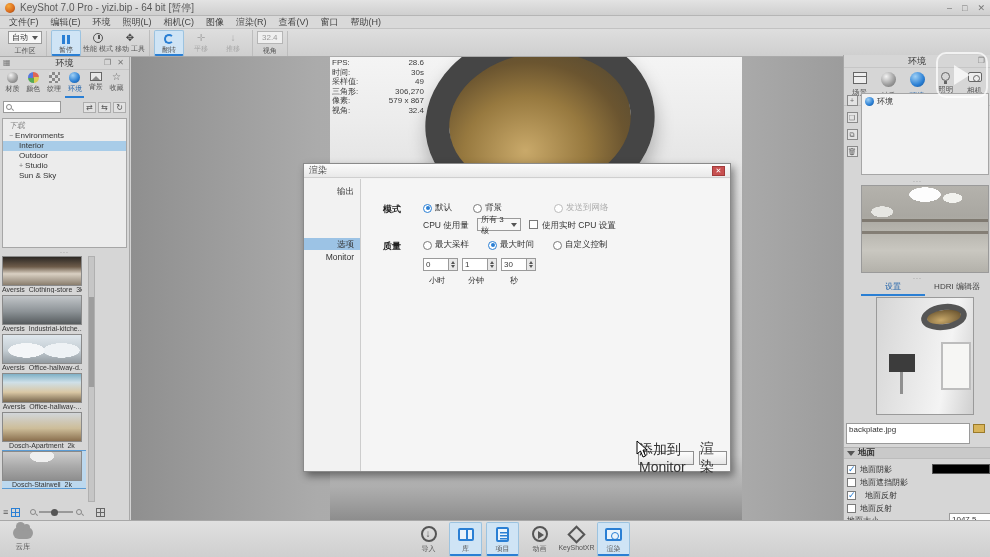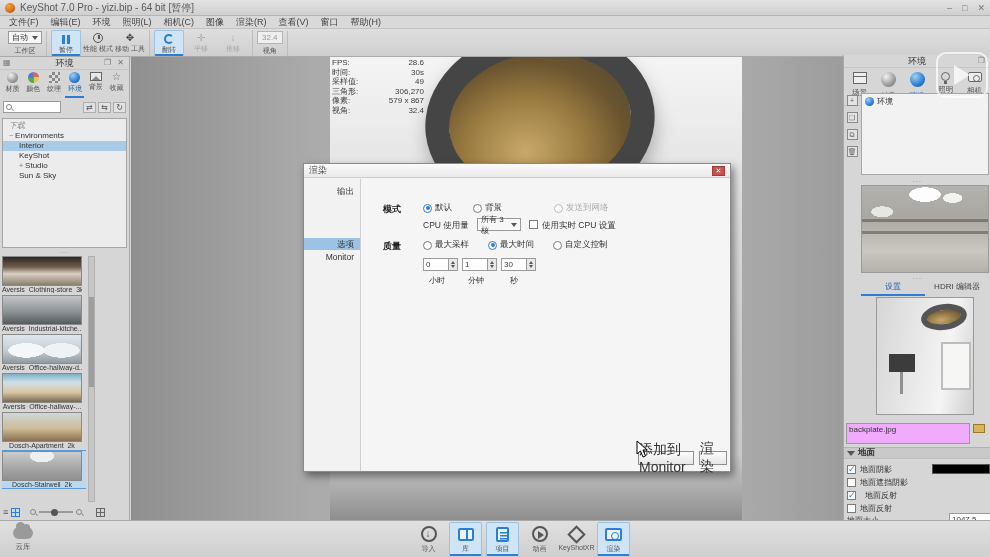--- a/index.html
+++ b/index.html
@@ -170,21 +170,21 @@
   .sub-tabs { position:absolute; left:17px; top:226px; width:128px; display:flex; }
   .sub-tab { flex:1; text-align:center; font-size:8px; color:#444; padding-bottom:2px; }
   .sub-tab.sel { border-bottom:2px solid #2a7fd4; color:#1b5fa8; }
   .bp-prev { position:absolute; left:32px; top:242px; width:98px; height:118px; border:1px solid #9a9a9a;
     background:linear-gradient(100deg,#d6d6d6 0%,#e9e9e9 45%,#f4f4f4 70%,#cfcfcf 100%); overflow:hidden; }
   .bp-ring { position:absolute; right:6px; top:6px; width:46px; height:26px; border-radius:50%;
     border:6px solid #555; background:radial-gradient(ellipse at 40% 70%, #c9a96a, #6b5530 80%); transform:rotate(-8deg); }
   .bp-window { position:absolute; right:2px; top:44px; width:30px; height:48px; background:#f6f6f4; border:2px solid #bdbdbd; }
   .bp-tv { position:absolute; left:12px; top:56px; width:26px; height:18px; background:#3c3c3c; }
   .bp-tv:after { content:""; position:absolute; left:11px; top:18px; width:3px; height:22px; background:#8f8f8f; }
-  .bp-field { position:absolute; left:2px; top:368px; width:124px; height:21px; background:#f0abfc; border:1px solid #9a9a9a;
+  .bp-field { position:absolute; left:2px; top:368px; width:124px; height:21px; background:#ffffff; border:1px solid #9a9a9a;
     font-size:8px; color:#333; padding:1px 2px; white-space:nowrap; overflow:hidden; }
   .folderico { position:absolute; left:129px; top:369px; width:12px; height:9px; background:#d8b45a; border:1px solid #9a7a2a; }
   .ground-head { position:absolute; left:0; top:392px; width:147px; height:12px; background:#c9c9c9;
     border-top:1px solid #b2b2b2; border-bottom:1px solid #bcbcbc; font-size:8.5px; font-weight:bold; color:#333;
     display:flex; align-items:center; padding-left:3px; gap:3px; }
   .tri-dn { width:0; height:0; border-left:4px solid transparent; border-right:4px solid transparent; border-top:5px solid #555; }
   .g-row { position:absolute; left:3px; width:144px; height:12px; display:flex; align-items:center; gap:4px; font-size:8px; color:#333; }
   .swatch { position:absolute; left:85px; top:1px; width:58px; height:10px; background:#000; border:1px solid #555; }
   .g-size-val { position:absolute; left:102px; top:-1px; width:43px; height:12px; background:#fff; border:1px solid #9a9a9a;
     font-size:8px; padding:1px 2px; }
@@ -355,21 +355,21 @@
       </div>
       <span style="flex:1"></span>
       <div class="sm-btn">⇄</div>
       <div class="sm-btn">⇆</div>
       <div class="sm-btn">↻</div>
     </div>
     <div class="tree">
       <div class="tnode dim"><span>下载</span></div>
       <div class="tnode"><span class="tw">−</span><span>Environments</span></div>
       <div class="tnode d1 sel"><span>Interior</span></div>
-      <div class="tnode d1"><span>KeyShot</span></div>
+      <div class="tnode d1"><span>Outdoor</span></div>
       <div class="tnode d1"><span class="tw">+</span><span>Studio</span></div>
       <div class="tnode d1"><span>Sun &amp; Sky</span></div>
     </div>
     <div class="split">...</div>
     <div class="thumbs">
       <div class="thumb">
         <div class="img" style="background:linear-gradient(180deg,#2c2824 0%,#6e5c4a 35%,#d9d0c3 60%,#8a7e6e 100%);"></div>
         <div class="lbl">Aversis_Clothing-store_3k</div>
       </div>
       <div class="thumb">

